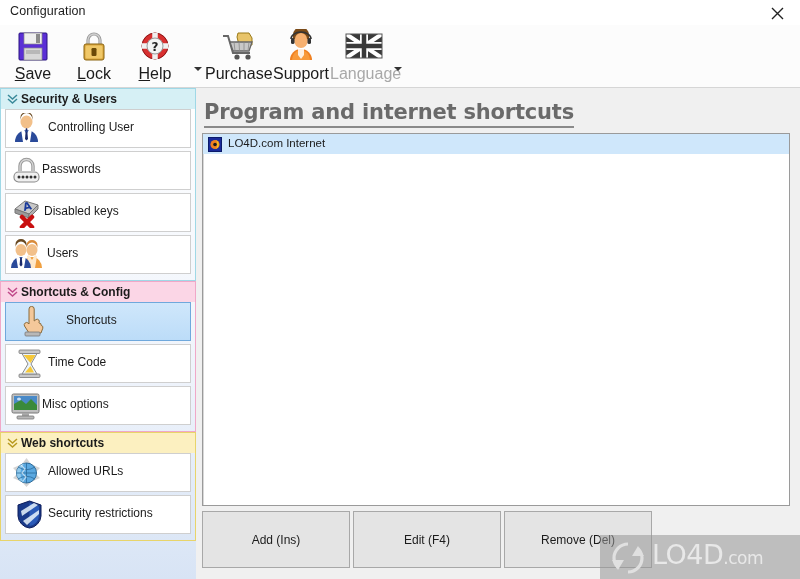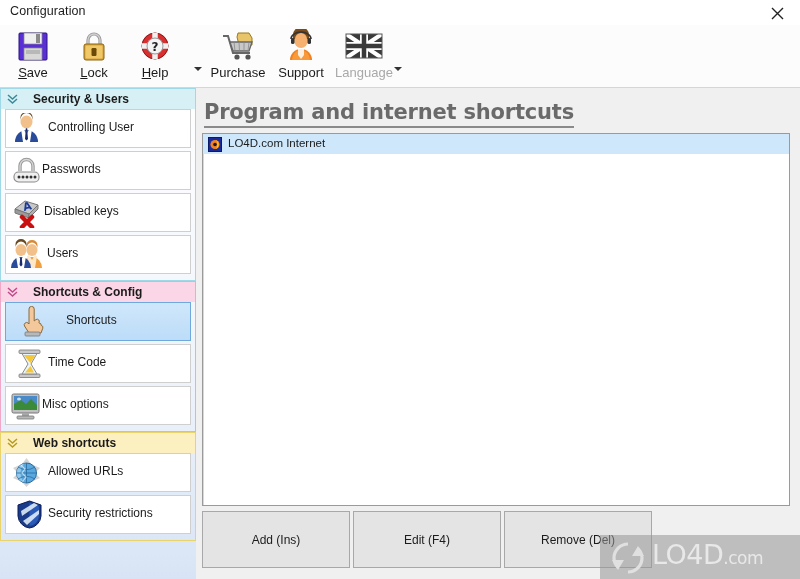--- a/index.html
+++ b/index.html
@@ -30,21 +30,21 @@
     position:absolute;left:0;top:25px;width:800px;height:62px;
     background:#fcfcfc;
     border-bottom:1px solid #d6d6d6;
   }
   .tbtn{
     position:absolute;top:3px;width:56px;height:56px;cursor:pointer;
     text-align:center;
   }
   .tbtn .glyph{display:block;height:36px;position:relative;}
   .tbtn .lbl{
-    display:block;font-size:13px;color:#1b1b1b;margin-top:1px;white-space:nowrap;
+    display:block;font-size:16px;color:#1b1b1b;margin-top:1px;white-space:nowrap;
   }
   .tbtn .lbl.dis{color:#a8a8a8;}
   .tbtn .lbl u{text-decoration:underline;}
   .drop{
     position:absolute;top:38px;width:12px;height:12px;cursor:pointer;
   }
   .drop:after{
     content:"";position:absolute;left:2px;top:4px;
     border-left:4px solid transparent;border-right:4px solid transparent;
     border-top:4px solid #333;
@@ -54,21 +54,21 @@
   .sidebar{
     position:absolute;left:0;top:88px;width:196px;height:491px;
     background:linear-gradient(to bottom,#ffffff 0%,#eef3fb 60%,#d8e4f5 100%);
     border-right:1px solid #c8c8c8;
     overflow:hidden;
   }
   .grp{position:relative;}
   .grp-hd{
     position:relative;height:20px;line-height:20px;
     font-size:12px;font-weight:bold;color:#1b1b1b;
-    padding-left:32px;cursor:pointer;
+    padding-left:20px;cursor:pointer;
   }
   .grp-hd .chev{
     position:absolute;left:6px;top:4px;width:11px;height:12px;
   }
   .grp-body{padding:0 4px 3px 4px;}
   .grp.blue .grp-hd{background:#d6f0f5;}
   .grp.blue{border:1px solid #9fd8e6;border-top:none;}
   .grp.pink .grp-hd{background:#fbd6e6;}
   .grp.pink{border:1px solid #f0a8c8;border-top:none;}
   .grp.yellow .grp-hd{background:#fcf0c0;}

